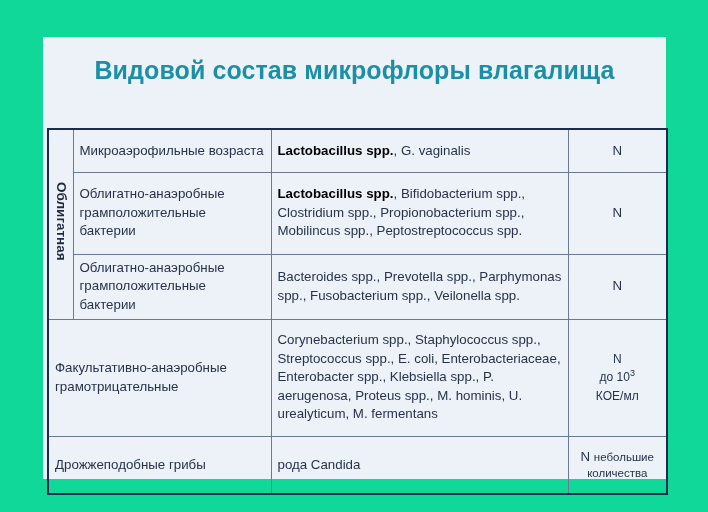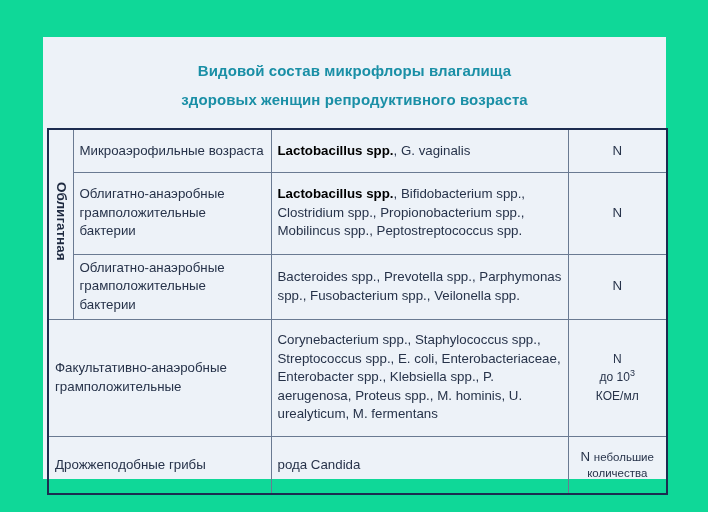--- a/index.html
+++ b/index.html
@@ -15,21 +15,21 @@
     left: 43px; top: 37px;
     width: 623px; height: 442px;
     background: #edf2f8;
   }
   .title {
     position: absolute;
     left: 0; top: 19px; width: 623px;
     text-align: center;
     color: #1a8fa6;
     font-weight: bold;
-    font-size: 15px;
+    font-size: 25px;
     line-height: 29px;
     letter-spacing: 0.1px;
   }
   .title div { white-space: nowrap; }
   table.flora {
     position: absolute;
     left: 4px; top: 91px;
     width: 619px; height: 350px;
     border-collapse: collapse;
     border: 2px solid #1c2c50;
@@ -60,21 +60,20 @@
   .small { font-size: 12px; line-height: 17px; }
   sup { font-size: 9px; line-height: 0; }
   .norm-small { line-height: 16px !important; }
 </style>
 </head>
 <body>
 
 <div class="slide">
   <div class="title">
     <div>Видовой состав микрофлоры влагалища</div>
-    <div>здоровых женщин репродуктивного возраста</div>
   </div>
 
   <table class="flora">
     <colgroup>
       <col style="width:25px">
       <col style="width:198px">
       <col style="width:297px">
       <col style="width:99px">
     </colgroup>
     <tbody>
@@ -90,21 +89,21 @@
       <td>Облигатно-анаэробные грамположительные бактерии</td>
       <td><span class="red">Lactobacillus spp.</span><span>, Bifidobacterium spp., Clostridium spp., Propionobacterium spp., Mobilincus spp., Peptostreptococcus spp.</span></td>
       <td class="center">N</td>
     </tr>
     <tr style="height:65px">
       <td>Облигатно-анаэробные грамположительные бактерии</td>
       <td><span>Bacteroides spp., Prevotella spp., Parphymonas spp., Fusobacterium spp., Veilonella spp.</span></td>
       <td class="center">N</td>
     </tr>
     <tr style="height:117px">
-      <td colspan="2">Факультативно-анаэробные грамположительные</td>
+      <td colspan="2">Факультативно-анаэробные грамотрицательные</td>
       <td><span>Corynebacterium spp., Staphylococcus spp., Streptococcus spp., E. coli, Enterobacteriaceae, Enterobacter spp., Klebsiella spp., P. aerugenosa, Proteus spp., M. hominis, U. urealyticum, M. fermentans</span></td>
       <td class="center small">
         <div>N</div>
         <div><span>до 10</span><sup>3</sup></div>
         <div>КОЕ/мл</div>
       </td>
     </tr>
     <tr style="height:58px">
       <td colspan="2">Дрожжеподобные грибы</td>
       <td><span>рода Candida</span></td>

